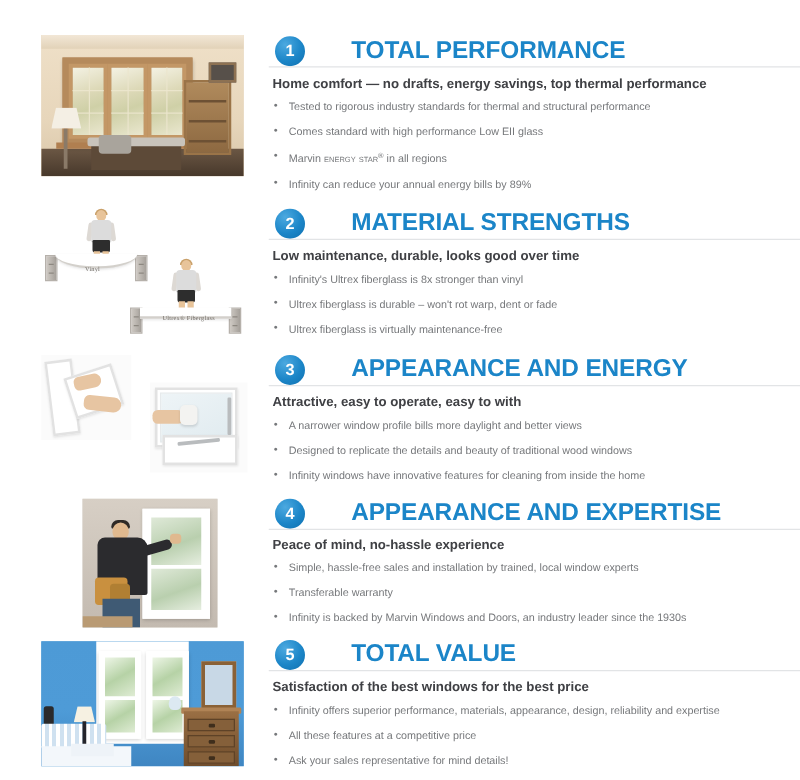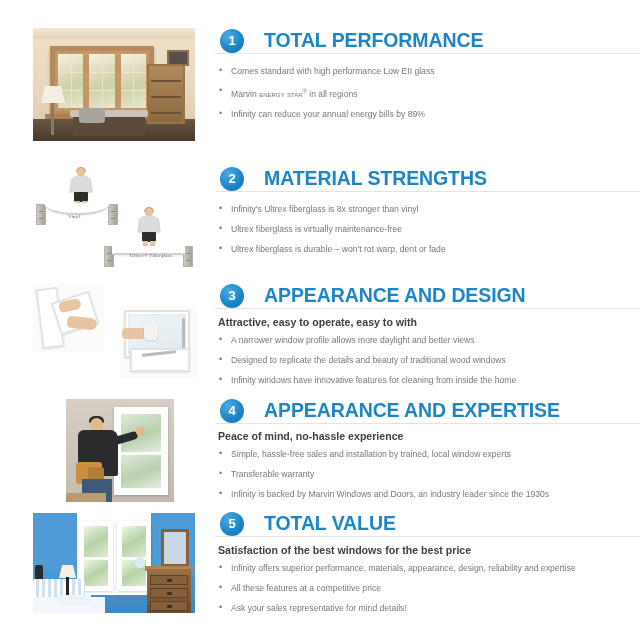--- a/index.html
+++ b/index.html
@@ -360,21 +360,21 @@
     background: radial-gradient(circle at 34% 28%, #4ca9e0 0%, #1c86c8 55%, #0f6fae 100%);
     color: #ffffff;
     font-size: 13px;
     font-weight: bold;
     line-height: 24px;
     text-align: center;
     font-family: "Liberation Sans", sans-serif;
   }
   .sec-title {
     position: absolute;
-    left: 49px; top: 0;
+    left: 66px; top: 0;
     color: #1b85c8;
     font-size: 19.5px;
     font-weight: bold;
     letter-spacing: -0.1px;
     line-height: 28px;
     white-space: nowrap;
     font-family: "Liberation Sans", sans-serif;
   }
   .rule {
     position: absolute;
@@ -582,49 +582,52 @@
   </div>
 
   <div class="content-col">
 
     <div class="section" id="section-1">
       <div class="sec-head">
         <div class="badge">1</div>
         <div class="sec-title">TOTAL PERFORMANCE</div>
         <div class="rule"></div>
       </div>
+      <p class="sec-sub">Home comfort — no drafts, energy savings, top thermal performance</p>
       <ul class="bullets">
+        <li>Tested to rigorous industry standards for thermal and structural performance</li>
         <li>Comes standard with high performance Low EII glass</li>
         <li><span>Marvin </span><span class="smallcaps">ENERGY STAR</span><span class="sup">®</span><span> in all regions</span></li>
         <li>Infinity can reduce your annual energy bills by 89%</li>
       </ul>
     </div>
 
     <div class="section" id="section-2">
       <div class="sec-head">
         <div class="badge">2</div>
         <div class="sec-title">MATERIAL STRENGTHS</div>
         <div class="rule"></div>
       </div>
+      <p class="sec-sub">Low maintenance, durable, looks good over time</p>
       <ul class="bullets">
         <li>Infinity's Ultrex fiberglass is 8x stronger than vinyl</li>
+        <li>Ultrex fiberglass is durable – won't rot warp, dent or fade</li>
         <li>Ultrex fiberglass is virtually maintenance-free</li>
-        <li>Ultrex fiberglass is durable – won't rot warp, dent or fade</li>
       </ul>
     </div>
 
     <div class="section" id="section-3">
       <div class="sec-head">
         <div class="badge">3</div>
-        <div class="sec-title">APPEARANCE AND DESIGN</div>
+        <div class="sec-title">APPEARANCE AND ENERGY</div>
         <div class="rule"></div>
       </div>
       <p class="sec-sub">Attractive, easy to operate, easy to with</p>
       <ul class="bullets">
-        <li>A narrower window profile allows more daylight and better views</li>
+        <li>A narrower window profile bills more daylight and better views</li>
         <li>Designed to replicate the details and beauty of traditional wood windows</li>
         <li>Infinity windows have innovative features for cleaning from inside the home</li>
       </ul>
     </div>
 
     <div class="section" id="section-4">
       <div class="sec-head">
         <div class="badge">4</div>
         <div class="sec-title">APPEARANCE AND EXPERTISE</div>
         <div class="rule"></div>

